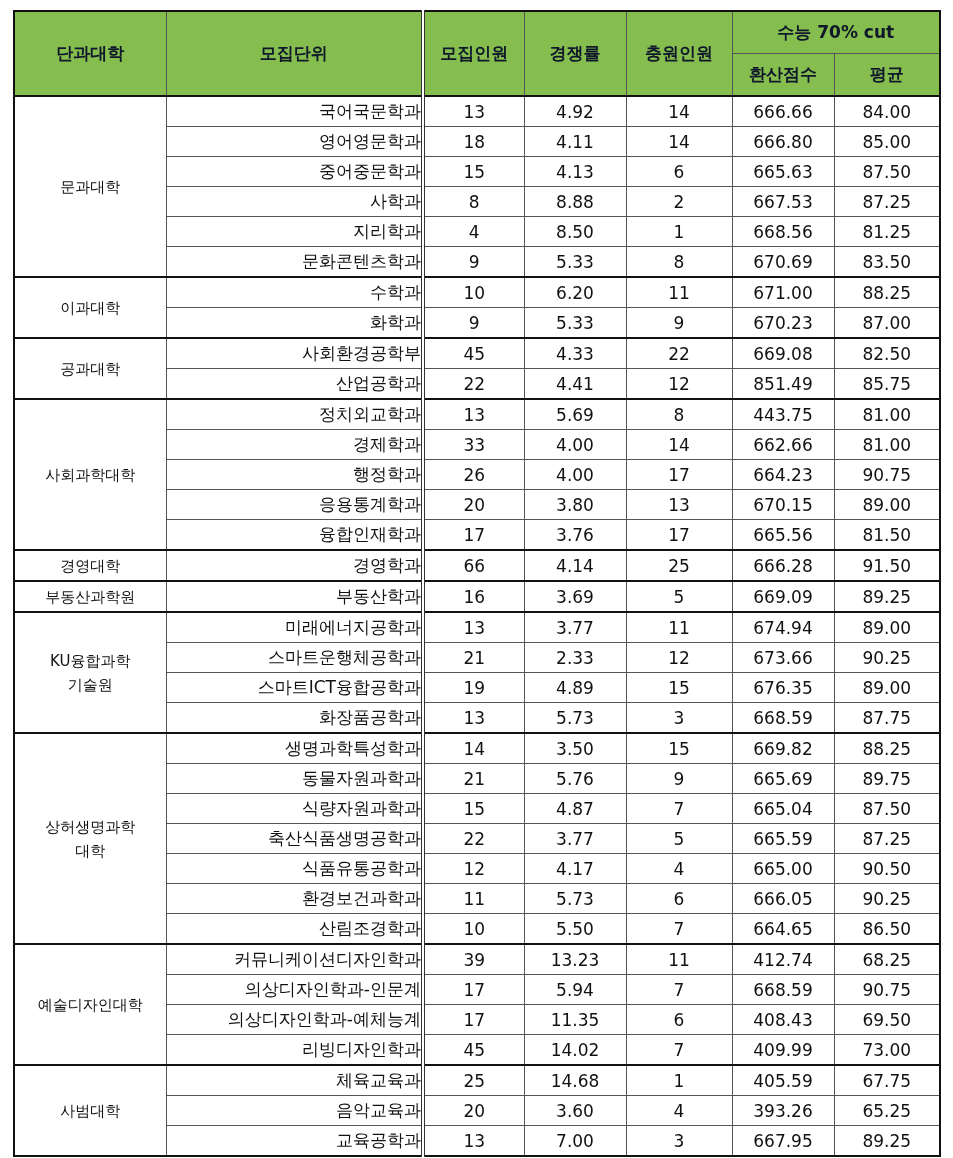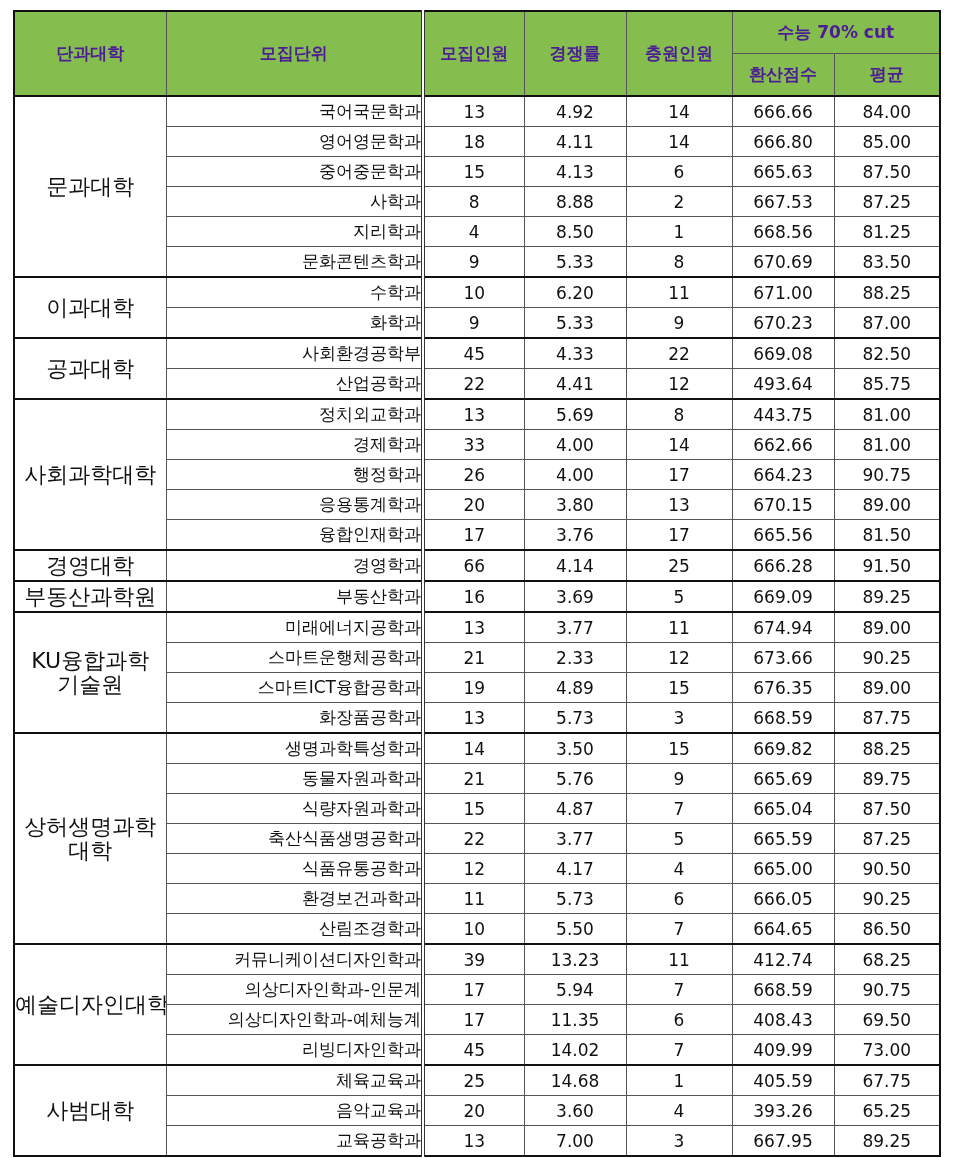--- a/index.html
+++ b/index.html
@@ -14,29 +14,29 @@
   table.admissions th, table.admissions td {
     border: 1px solid #555;
     padding: 0;
     overflow: hidden;
     white-space: nowrap;
   }
   thead th {
     background: #86bd4f;
     font-weight: bold;
     font-size: 17px;
-    color: #4c1d95;
+    color: #0f172a;
     text-align: center;
     border: 1px solid #333;
   }
   thead tr.h1 th { height: 41px; }
   thead tr.h2 th { height: 41px; }
   thead { border-bottom: 2.5px solid #111; }
   td { height: 29px; font-size: 17px; }
-  td.college { text-align: center; vertical-align: middle; white-space: normal; line-height: 24px; font-size: 22px; }
+  td.college { text-align: center; vertical-align: middle; white-space: normal; line-height: 24px; font-size: 15px; }
   td.unit { text-align: right; padding-left: 8px; }
   td.num { text-align: center; }
   tr.group-start td { border-top: 2.5px solid #111; }
   .dbl-left { border-left: 4px double #333 !important; }
   td.num, td.unit { border-color: #999 #555; }
 </style>
 </head>
 <body>
 
 <table class="admissions">
@@ -137,21 +137,21 @@
         <td class="num">4.33</td>
         <td class="num">22</td>
         <td class="num">669.08</td>
         <td class="num">82.50</td>
       </tr>
       <tr>
         <td class="unit">산업공학과</td>
         <td class="num dbl-left">22</td>
         <td class="num">4.41</td>
         <td class="num">12</td>
-        <td class="num">493.64</td>
+        <td class="num">851.49</td>
         <td class="num">85.75</td>
       </tr>
       <tr class="group-start">
         <td class="college" rowspan="5">사회과학대학</td>
         <td class="unit">정치외교학과</td>
         <td class="num dbl-left">13</td>
         <td class="num">5.69</td>
         <td class="num">8</td>
         <td class="num">443.75</td>
         <td class="num">81.00</td>

